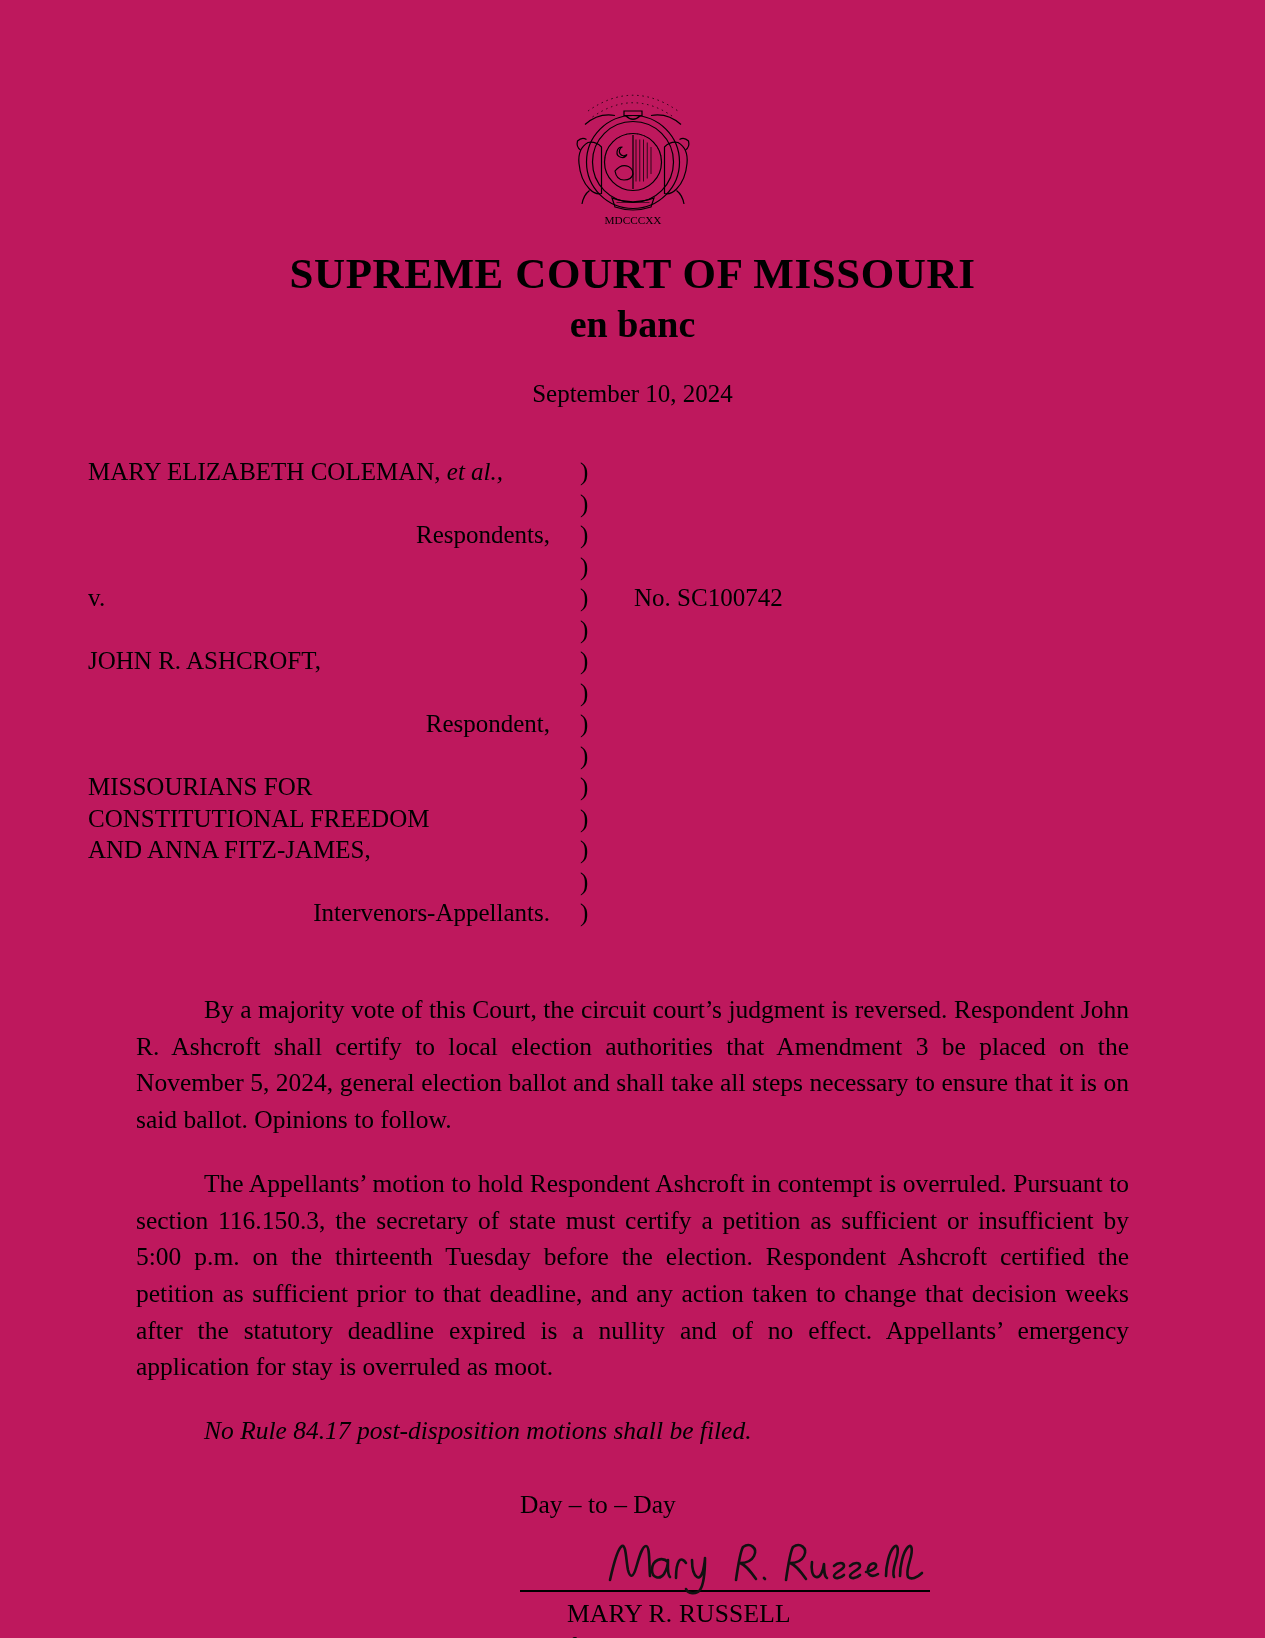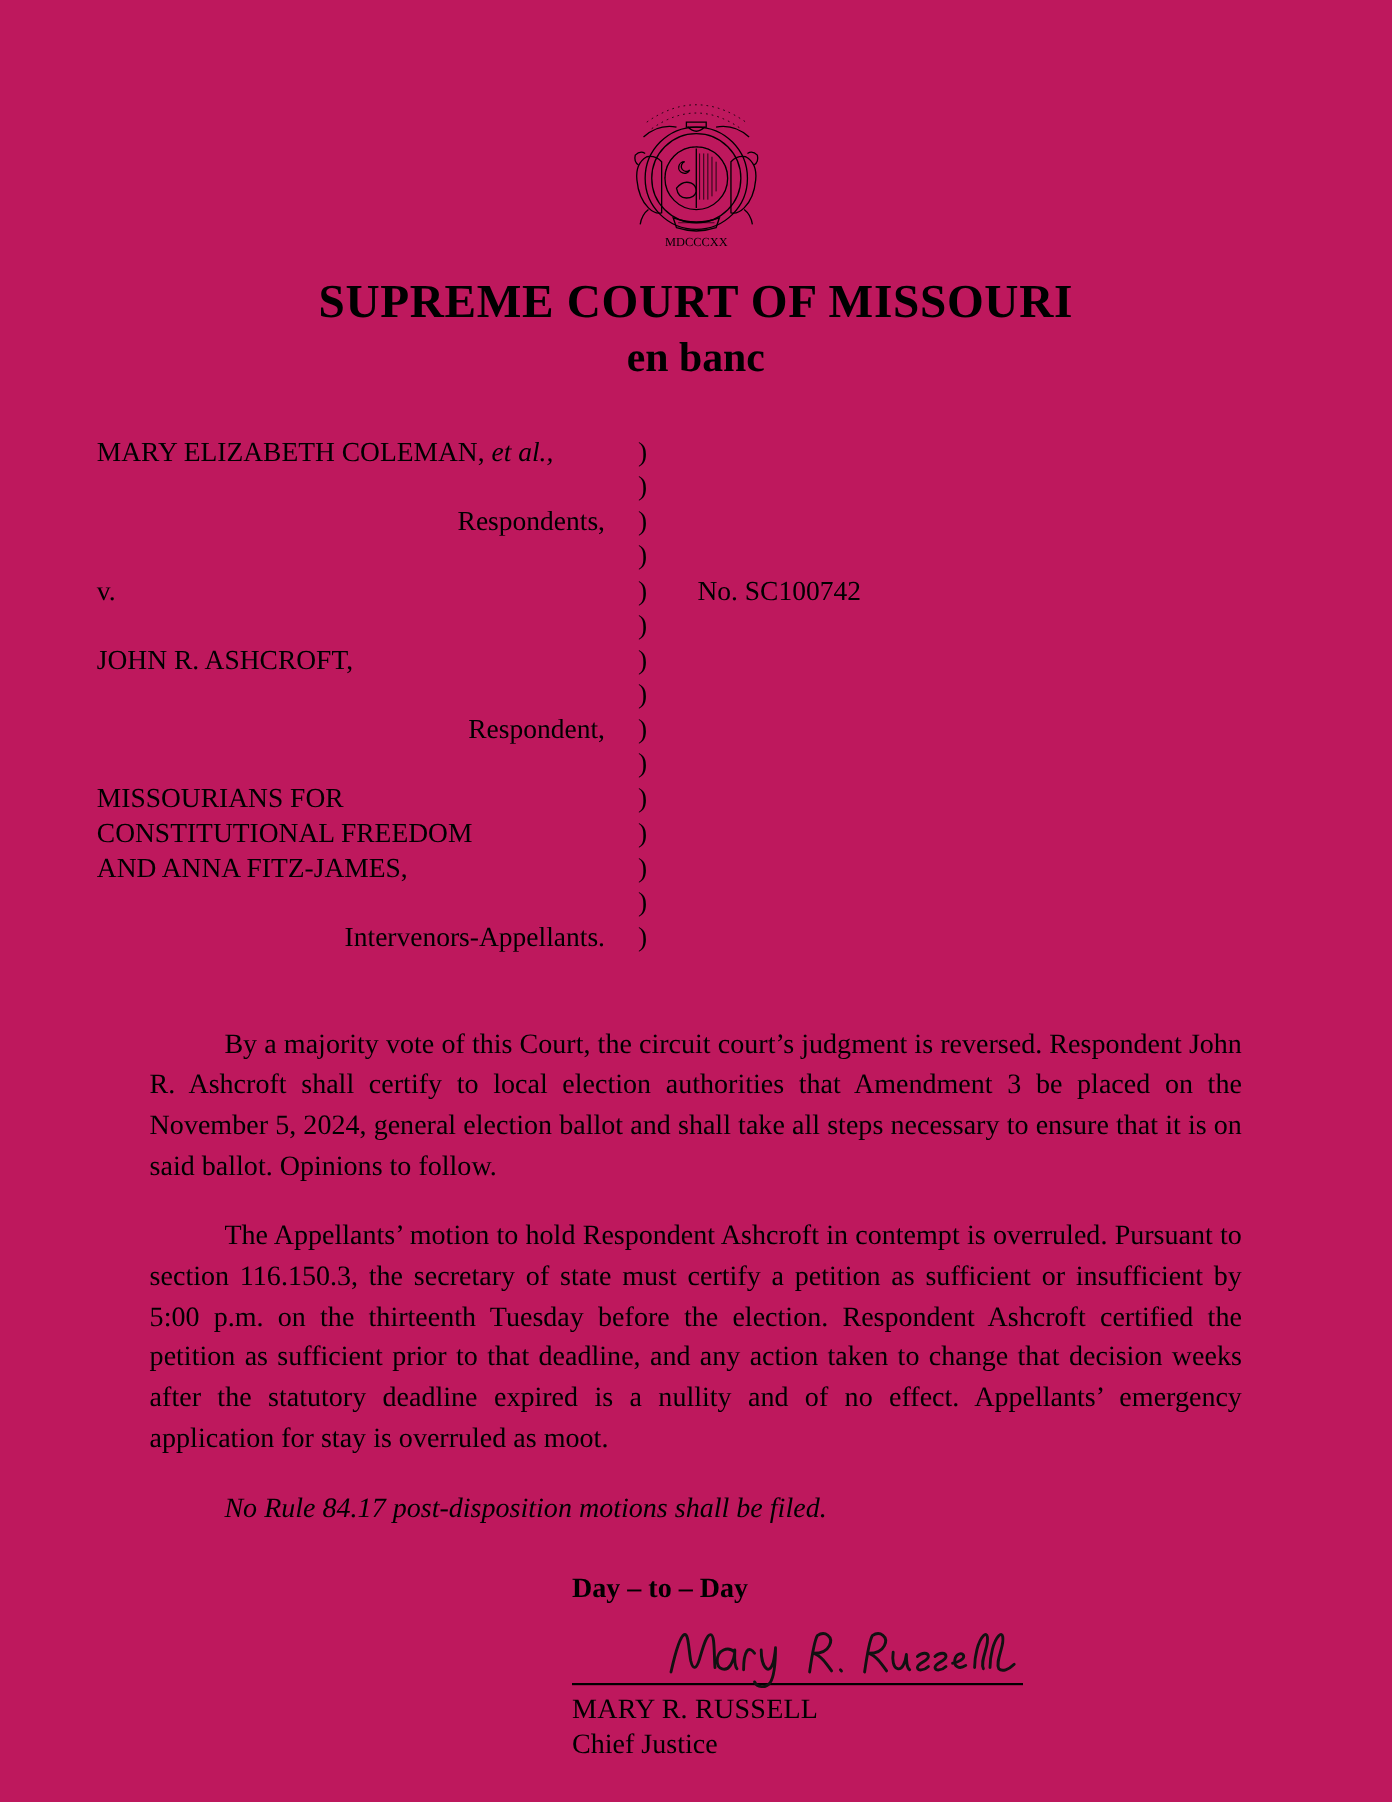--- a/index.html
+++ b/index.html
@@ -111,21 +111,20 @@
 
   
   .sig-block {
     margin-top: 40px;
     padding-left: 520px;
     font-size: 25.5px;
   }
   .day-to-day {
     margin-bottom: 14px;
     line-height: 1.2;
-    font-weight: bold;
   }
   .sig-area {
     position: relative;
     width: 400px;
     margin-left: 0px;
   }
   .signature-svg {
     display: block;
     width: 360px;
     height: 62px;
@@ -135,20 +134,21 @@
   .sig-rule {
     border: 0;
     border-top: 2px solid #000;
     width: 410px;
     margin: 0 0 6px 0;
   }
   .sig-name {
     font-size: 25.5px;
     line-height: 1.26;
     letter-spacing: 0.2px;
+    margin-left: 47px;
   }
   .sig-role {
     font-size: 25.5px;
     line-height: 1.26;
   }
 </style>
 </head>
 <body>
 
 <div class="page">
@@ -203,20 +203,21 @@
           <path d="M72 160 q28 10 56 0 l-4 12 q-24 8 -48 0 z"></path>
           <path d="M78 166 h44" stroke-width="0.8"></path>
         </g>
         <text x="100" y="194" font-family="Liberation Serif, serif" font-size="15" text-anchor="middle" fill="#000">MDCCCXX</text>
       </svg>
     </span>
   </div>
 
   <div class="court-title">SUPREME COURT OF MISSOURI</div>
   <div class="en-banc">en banc</div>
+  <div class="order-date">September 10, 2024</div>
 
   <div class="caption">
 
     <div class="cap-row">
       <div class="cap-left"><span>MARY ELIZABETH COLEMAN, </span><span class="ital">et al.,</span></div>
       <div class="cap-paren">)</div>
       <div class="cap-right"></div>
     </div>
 
     <div class="cap-row">

